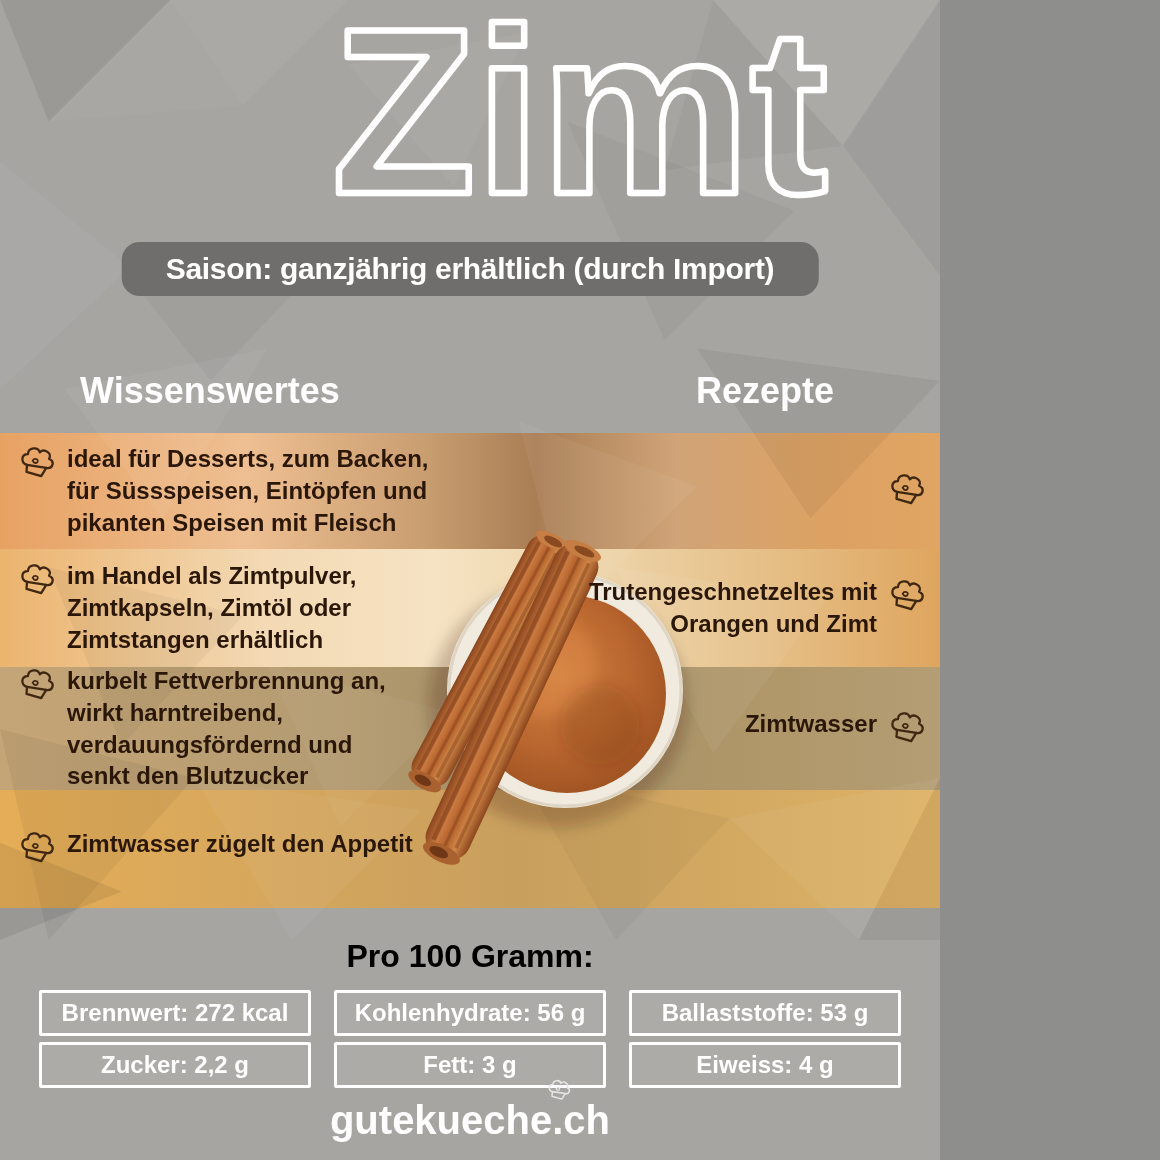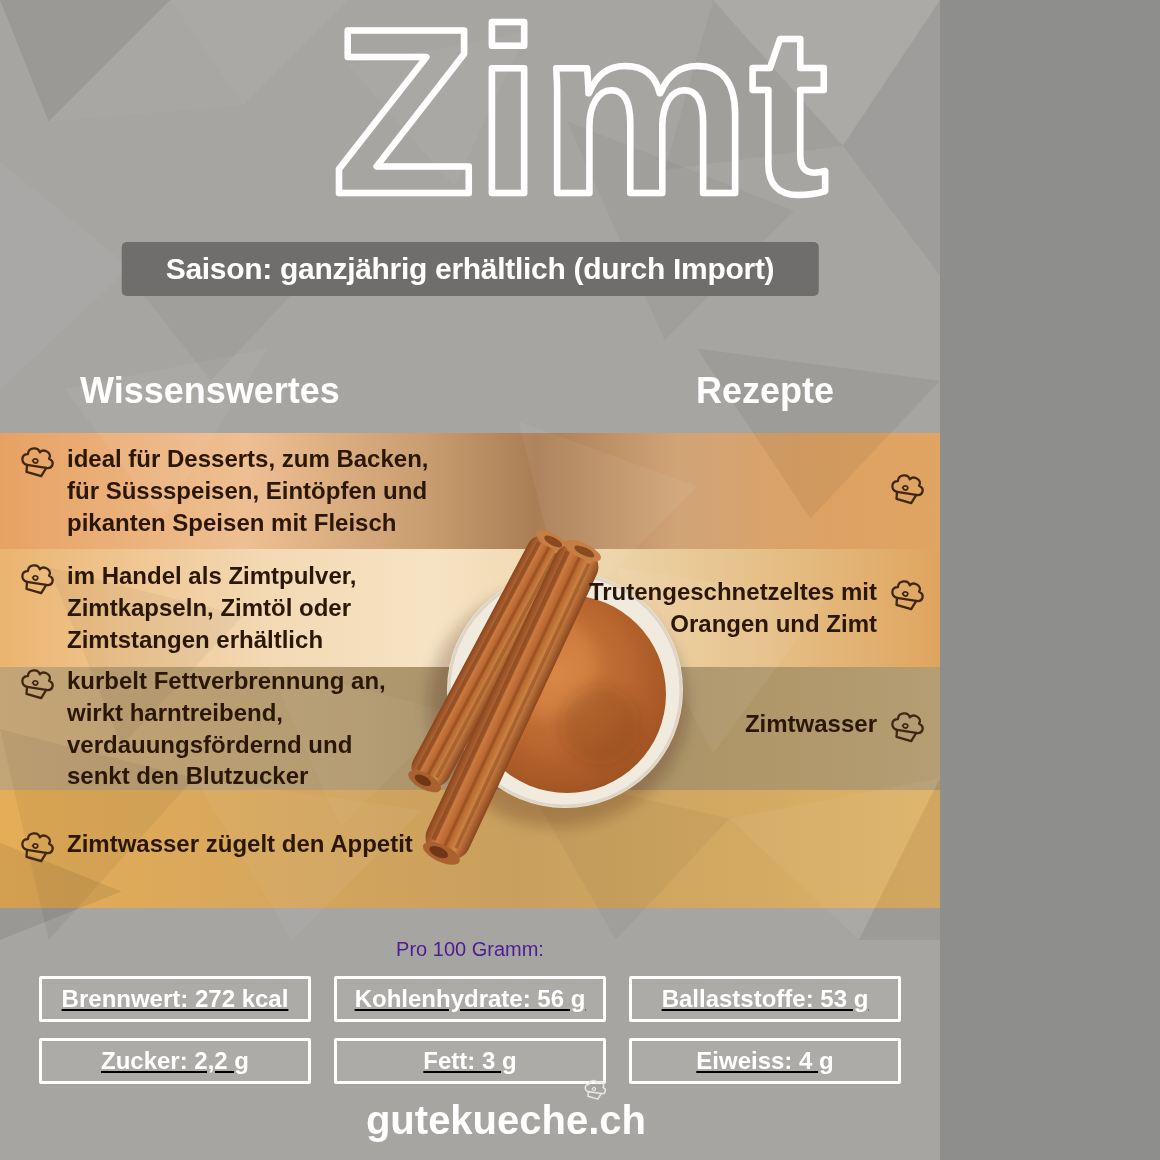--- a/index.html
+++ b/index.html
@@ -17,48 +17,48 @@
   .band.b3{top:667px;height:123px;
     background:linear-gradient(90deg,#c4a577 0%,#b49b71 35%,#a58e65 55%,#af9769 80%,#b59d74 100%);}
   .band.b4{top:790px;height:118px;
     background:linear-gradient(90deg,#e5ad57 0%,#d5a75d 30%,#c99f5e 55%,#d4aa62 80%,#dfb267 100%);}
   .poly-overlay{position:absolute;inset:0;z-index:2;pointer-events:none;}
   .photo{position:absolute;left:360px;top:510px;width:360px;height:370px;z-index:3;}
   
   .title-svg{position:absolute;top:0;left:0;width:1160px;height:230px;z-index:4;}
   .season{
     position:absolute;top:242px;left:50%;transform:translateX(-50%);
-    background:#6f6e6c;border-radius:5px;color:#fff;font-weight:bold;
+    background:#6f6e6c;border-radius:18px;color:#fff;font-weight:bold;
     font-size:30px;height:54px;line-height:54px;padding:0 44px;white-space:nowrap;
     letter-spacing:-0.3px;z-index:4;}
   .headings{
     position:absolute;top:370px;left:0;width:100%;box-sizing:border-box;
     display:flex;justify-content:space-between;padding:0 106px 0 80px;z-index:4;
     color:#fff;font-size:36px;font-weight:bold;}
   
   .rows{position:absolute;top:433px;left:0;width:100%;z-index:4;}
   .row{display:flex;align-items:center;justify-content:space-between;
        box-sizing:border-box;padding:0 12px 0 16px;}
   .row.r1{height:116px}.row.r2{height:118px}.row.r3{height:123px}.row.r4{height:118px}
   .cell{display:flex;align-items:flex-start;gap:9px;}
   .itm-text{
     font-size:24px;font-weight:bold;color:#2b1708;line-height:1.33;
     white-space:pre-line;}
   .itm-text.right{text-align:right;}
   .hat{width:42px;height:42px;flex:0 0 auto;}
   .hat-small{width:28px;height:28px;}
   
   .nutrition{position:absolute;top:938px;left:0;width:100%;z-index:4;text-align:center;}
-  .nutrition h3{margin:0 0 15px 0;font-size:20px;font-weight:normal;color:#4c1d95;}
-  .nutri-grid{display:grid;grid-template-columns:repeat(3,272px);gap:16px 23px;justify-content:center;text-decoration:underline;}
+  .nutrition h3{margin:0 0 15px 0;font-size:32px;font-weight:bold;color:#000000;}
+  .nutri-grid{display:grid;grid-template-columns:repeat(3,272px);gap:6px 23px;justify-content:center;}
   .nutri-box{
     height:40px;line-height:40px;border:3px solid #fff;border-radius:2px;
     background:rgba(255,255,255,0.07);color:#fff;font-weight:bold;font-size:24px;}
   
-  .footer{position:absolute;top:1098px;left:0;width:100%;text-align:center;z-index:4;padding-left:36px;}
+  .footer{position:absolute;top:1098px;left:0;width:100%;text-align:center;z-index:4;}
   .footer-inner{display:inline-block;position:relative;color:#fff;font-size:40px;font-weight:bold;}
   .dot-wrap{position:relative;display:inline-block;}
   .footer-hat{position:absolute;left:-7px;top:-21px;}
 </style>
 </head>
 <body>
 
 <div class="canvas">
 
   <svg width="0" height="0" style="position:absolute" aria-hidden="true">

